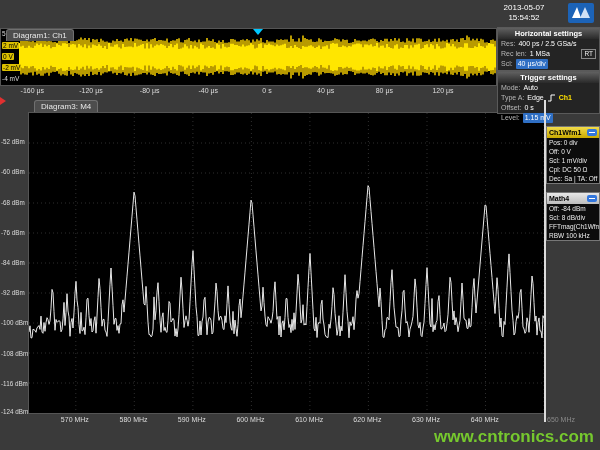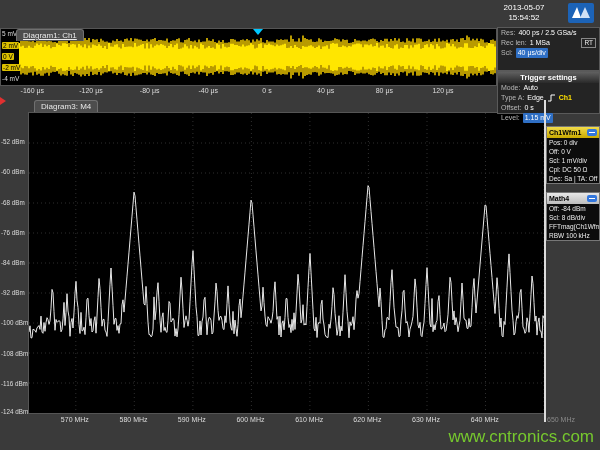--- a/index.html
+++ b/index.html
@@ -4,21 +4,21 @@
 <style>
   html,body{margin:0;padding:0;background:#222;}
   #screen{position:relative;width:600px;height:450px;background:#3a3a3a;overflow:hidden;
           font-family:"Liberation Sans",sans-serif;color:#e8e8e8;}
   
   .plot{position:absolute;background:#000;border:1px solid #555;box-sizing:border-box;}
   #plot1{left:0;top:28px;width:497px;height:58px;}
   #plot2{left:28px;top:112px;width:517px;height:302px;}
   .diag-tab{position:absolute;background:#4d4d4d;border:1px solid #707070;border-bottom:none;
             border-radius:3px 3px 0 0;font-size:8px;padding:1px 6px;color:#e8e8e8;z-index:5;}
-  #tab1{left:16px;top:29px;text-decoration:underline;}
+  #tab1{left:6px;top:29px;}
   #tab2{left:34px;top:100px;}
   
   .w-ylabel{position:absolute;left:1px;font-size:6.5px;line-height:7px;z-index:4;}
   .w-ylabel.plain{color:#ddd;}
   .w-ylabel.channel{background:#dcc000;color:#000;padding:0 1px;border-radius:1px;}
   .w-ylabel:nth-of-type(1){top:1px;}
   .w-ylabel:nth-of-type(2){top:calc(30% - 4px);}
   .w-ylabel:nth-of-type(3){top:calc(50% - 4px);}
   .w-ylabel:nth-of-type(4){top:calc(70% - 4px);}
   .w-ylabel:nth-of-type(5){top:calc(90% - 4px);}
@@ -71,21 +71,21 @@
   #badge-math{top:192px;}
   .badge-header{height:11px;font-size:7px;font-weight:bold;color:#000;line-height:11px;padding:0 2px;
                 display:flex;align-items:center;}
   #badge-ch1 .badge-header{background:linear-gradient(#f2dc4a,#c9a900);}
   #badge-math .badge-header{background:linear-gradient(#e8e8e8,#bdbdbd);}
   .badge-title{flex:1;overflow:hidden;}
   .min-btn{width:10px;height:7px;background:#3377dd;border-radius:2px;position:relative;}
   .min-btn::after{content:"";position:absolute;left:2px;right:2px;top:3px;border-top:1px solid #fff;}
   .brow{font-size:6.5px;line-height:9px;color:#eee;padding:0 2px;white-space:nowrap;overflow:hidden;}
   
-  #watermark{position:absolute;right:6px;bottom:3px;font-size:17px;font-weight:normal;color:#76c82e;z-index:8;}
+  #watermark{position:absolute;right:6px;bottom:3px;font-size:17px;font-weight:bold;color:#76c82e;z-index:8;}
   svg{display:block;}
 </style>
 </head>
 <body>
 
 <div id="screen">
 
   <div id="plot1" class="plot">
     <svg id="wave-svg" style="position:absolute;left:18px;top:0;" width="477" height="56">
         <path d="M0 13.9L0 42.1M2 10.5L2 45.5M4 11.7L4 44.3M6 10.4L6 45.6M8 10.2L8 45.8M10 12.2L10 43.8M12 12.5L12 43.5M14 9.6L14 46.4M16 13.2L16 42.8M18 10.2L18 45.8M20 11.2L20 44.8M22 9.2L22 46.8M24 9.2L24 46.8M26 11.5L26 44.5M28 12.2L28 43.8M30 9.3L30 46.7M32 12.3L32 43.7M34 13.3L34 42.7M36 13.0L36 43.0M38 13.8L38 42.2M40 11.3L40 44.7M42 9.4L42 46.6M44 10.8L44 45.2M46 9.8L46 46.2M48 9.2L48 46.8M50 14.0L50 42.0M52 10.4L52 45.6M54 9.1L54 46.9M56 11.9L56 44.1M58 11.2L58 44.8M60 10.2L60 45.8M62 8.4L62 47.6M64 10.4L64 45.6M66 9.1L66 46.9M68 10.9L68 45.1M70 9.0L70 47.0M72 13.2L72 42.8M74 9.9L74 46.1M76 10.7L76 45.3M78 10.3L78 45.7M80 12.9L80 43.1M82 9.7L82 46.3M84 11.6L84 44.4M86 12.7L86 43.3M88 12.5L88 43.5M90 13.5L90 42.5M92 13.7L92 42.3M94 11.5L94 44.5M96 12.2L96 43.8M98 10.0L98 46.0M100 11.9L100 44.1M102 11.4L102 44.6M104 12.7L104 43.3M106 10.1L106 45.9M108 9.4L108 46.6M110 11.6L110 44.4M112 9.1L112 46.9M114 12.3L114 43.7M116 9.6L116 46.4M118 9.8L118 46.2M120 10.5L120 45.5M122 10.7L122 45.3M124 12.0L124 44.0M126 12.1L126 43.9M128 10.6L128 45.4M130 12.4L130 43.6M132 10.4L132 45.6M134 9.9L134 46.1M136 9.1L136 46.9M138 12.0L138 44.0M140 10.9L140 45.1M142 11.0L142 45.0M144 11.6L144 44.4M146 11.7L146 44.3M148 9.6L148 46.4M150 13.5L150 42.5M152 12.0L152 44.0M154 11.3L154 44.7M156 11.5L156 44.5M158 10.0L158 46.0M160 9.2L160 46.8M162 13.2L162 42.8M164 13.6L164 42.4M166 11.1L166 44.9M168 10.4L168 45.6M170 9.1L170 46.9M172 12.1L172 43.9M174 12.6L174 43.4M176 11.6L176 44.4M178 13.2L178 42.8M180 10.5L180 45.5M182 13.1L182 42.9M184 12.6L184 43.4M186 12.4L186 43.6M188 9.1L188 46.9M190 11.4L190 44.6M192 11.9L192 44.1M194 10.3L194 45.7M196 13.0L196 43.0M198 13.8L198 42.2M200 11.6L200 44.4M202 13.1L202 42.9M204 11.0L204 45.0M206 13.7L206 42.3M208 13.7L208 42.3M210 13.2L210 42.8M212 10.0L212 46.0M214 10.1L214 45.9M216 10.8L216 45.2M218 12.5L218 43.5M220 12.4L220 43.6M222 11.0L222 45.0M224 10.4L224 45.6M226 11.4L226 44.6M228 9.9L228 46.1M230 11.3L230 44.7M232 13.6L232 42.4M234 10.4L234 45.6M236 12.4L236 43.6M238 10.2L238 45.8M240 11.5L240 44.5M242 9.0L242 47.0M244 13.2L244 42.8M246 13.8L246 42.2M248 11.0L248 45.0M250 12.4L250 43.6M252 12.5L252 43.5M254 12.5L254 43.5M256 13.4L256 42.6M258 10.6L258 45.4M260 11.1L260 44.9M262 10.2L262 45.8M264 11.0L264 45.0M266 10.4L266 45.6M268 10.6L268 45.4M270 12.7L270 43.3M272 6.5L272 49.5M274 9.9L274 46.1M276 12.4L276 43.6M278 12.4L278 43.6M280 9.3L280 46.7M282 12.7L282 43.3M284 6.5L284 49.5M286 9.1L286 46.9M288 10.1L288 45.9M290 10.7L290 45.3M292 10.3L292 45.7M294 12.8L294 43.2M296 12.9L296 43.1M298 12.4L298 43.6M300 9.3L300 46.7M302 10.4L302 45.6M304 13.0L304 43.0M306 11.7L306 44.3M308 12.1L308 43.9M310 11.9L310 44.1M312 11.8L312 44.2M314 11.3L314 44.7M316 9.2L316 46.8M318 9.9L318 46.1M320 10.5L320 45.5M322 12.5L322 43.5M324 10.2L324 45.8M326 11.1L326 44.9M328 10.7L328 45.3M330 13.9L330 42.1M332 13.8L332 42.2M334 13.1L334 42.9M336 10.0L336 46.0M338 11.5L338 44.5M340 11.4L340 44.6M342 12.3L342 43.7M344 11.5L344 44.5M346 11.5L346 44.5M348 12.3L348 43.7M350 10.8L350 45.2M352 9.9L352 46.1M354 9.4L354 46.6M356 10.3L356 45.7M358 11.9L358 44.1M360 13.2L360 42.8M362 11.1L362 44.9M364 12.0L364 44.0M366 9.8L366 46.2M368 9.7L368 46.3M370 12.4L370 43.6M372 10.0L372 46.0M374 11.7L374 44.3M376 9.1L376 46.9M378 11.4L378 44.6M380 9.4L380 46.6M382 13.1L382 42.9M384 12.5L384 43.5M386 13.5L386 42.5M388 9.3L388 46.7M390 11.7L390 44.3M392 12.4L392 43.6M394 9.5L394 46.5M396 13.6L396 42.4M398 9.3L398 46.7M400 9.2L400 46.8M402 9.8L402 46.2M404 12.8L404 43.2M406 12.2L406 43.8M408 11.9L408 44.1M410 10.5L410 45.5M412 13.1L412 42.9M414 12.2L414 43.8M416 9.8L416 46.2M418 12.7L418 43.3M420 9.2L420 46.8M422 12.4L422 43.6M424 11.6L424 44.4M426 12.3L426 43.7M428 10.8L428 45.2M430 13.6L430 42.4M432 10.5L432 45.5M434 10.1L434 45.9M436 12.3L436 43.7M438 10.6L438 45.4M440 12.9L440 43.1M442 9.3L442 46.7M444 9.1L444 46.9M446 11.0L446 45.0M448 6.5L448 49.5M450 8.2L450 47.8M452 11.4L452 44.6M454 9.8L454 46.2M456 11.2L456 44.8M458 9.6L458 46.4M460 12.1L460 43.9M462 9.7L462 46.3M464 10.4L464 45.6M466 13.6L466 42.4M468 13.3L468 42.7M470 14.0L470 42.0M472 11.1L472 44.9M474 10.6L474 45.4M476 11.7L476 44.3" stroke="#b89a00" stroke-width="2" fill="none"></path>
@@ -166,20 +166,21 @@
   </div>
   <div id="logo">
     <svg width="26" height="20" viewBox="0 0 26 20">
       <rect width="26" height="20" rx="2" fill="#1c63b7"></rect>
       <path d="M4 15 L9 4 L13 15 Z" fill="#ffffff"></path>
       <path d="M12 15 L17 4 L22 15 Z" fill="#cfe0f5"></path>
     </svg>
   </div>
 
   <div id="panel-horizontal" class="panel">
+    <div class="panel-header">Horizontal settings</div>
     <div class="prow">
       <span class="plabel">Res:</span>
       <span class="pval">400 ps / 2.5 GSa/s</span>
     </div>
     <div class="prow">
       <span class="plabel">Rec len:</span>
       <span class="pval">1 MSa</span>
       <span class="pextra">RT</span>
     </div>
     <div class="prow">

